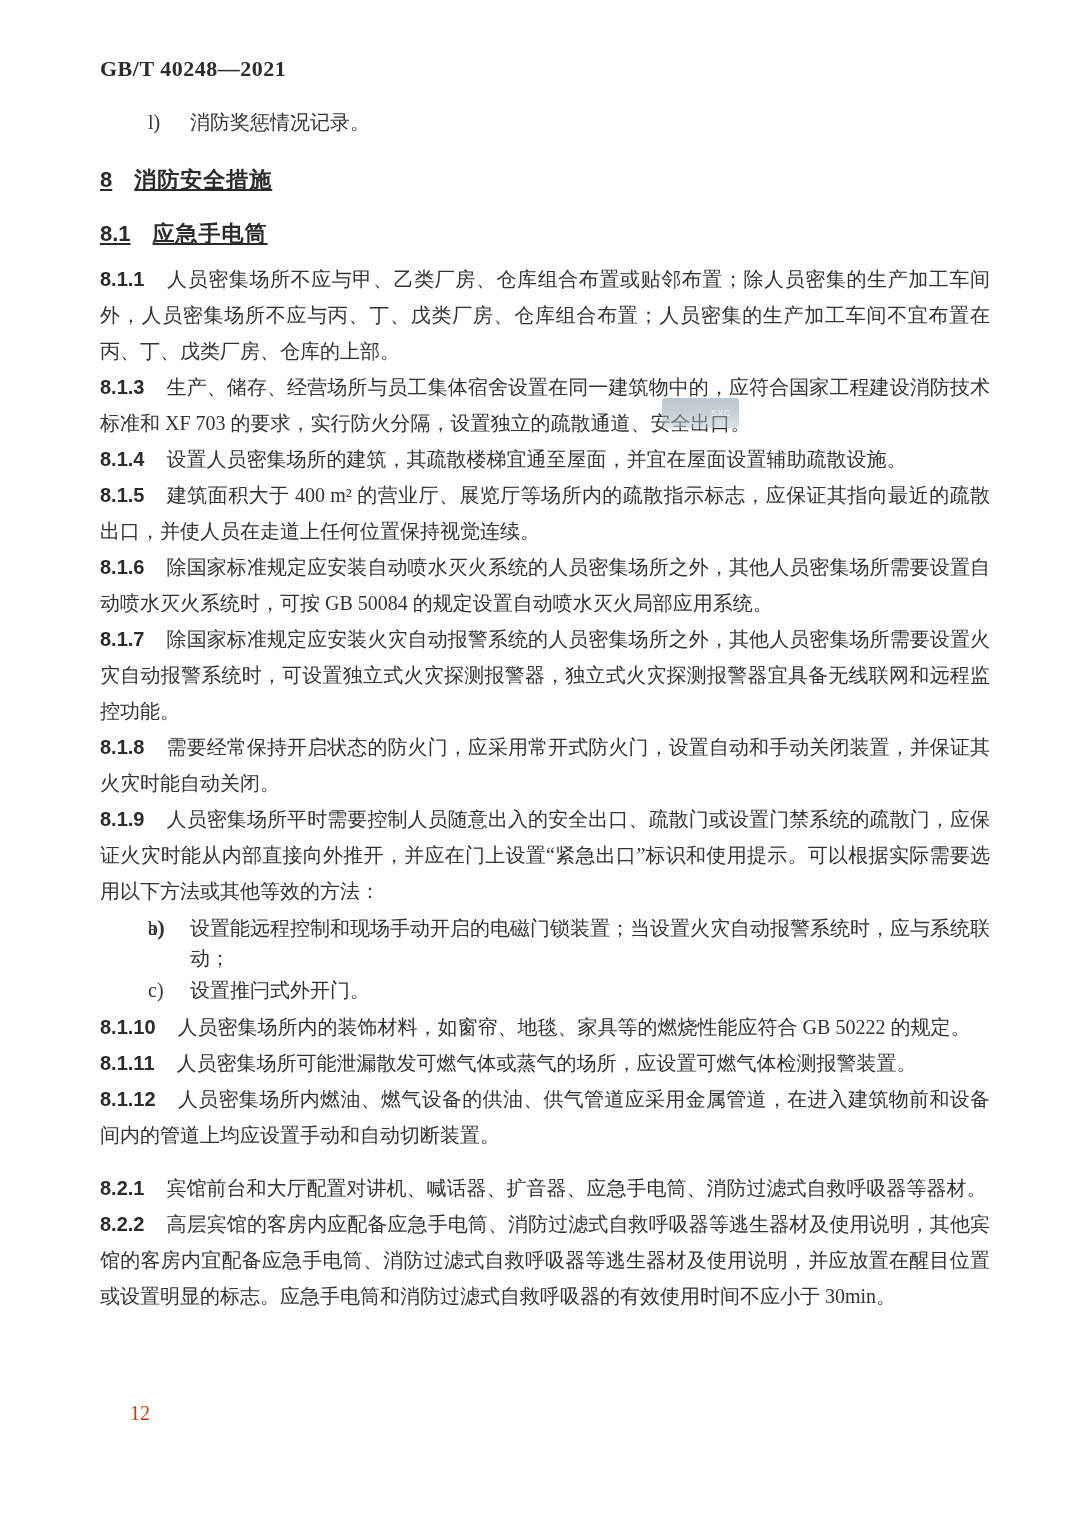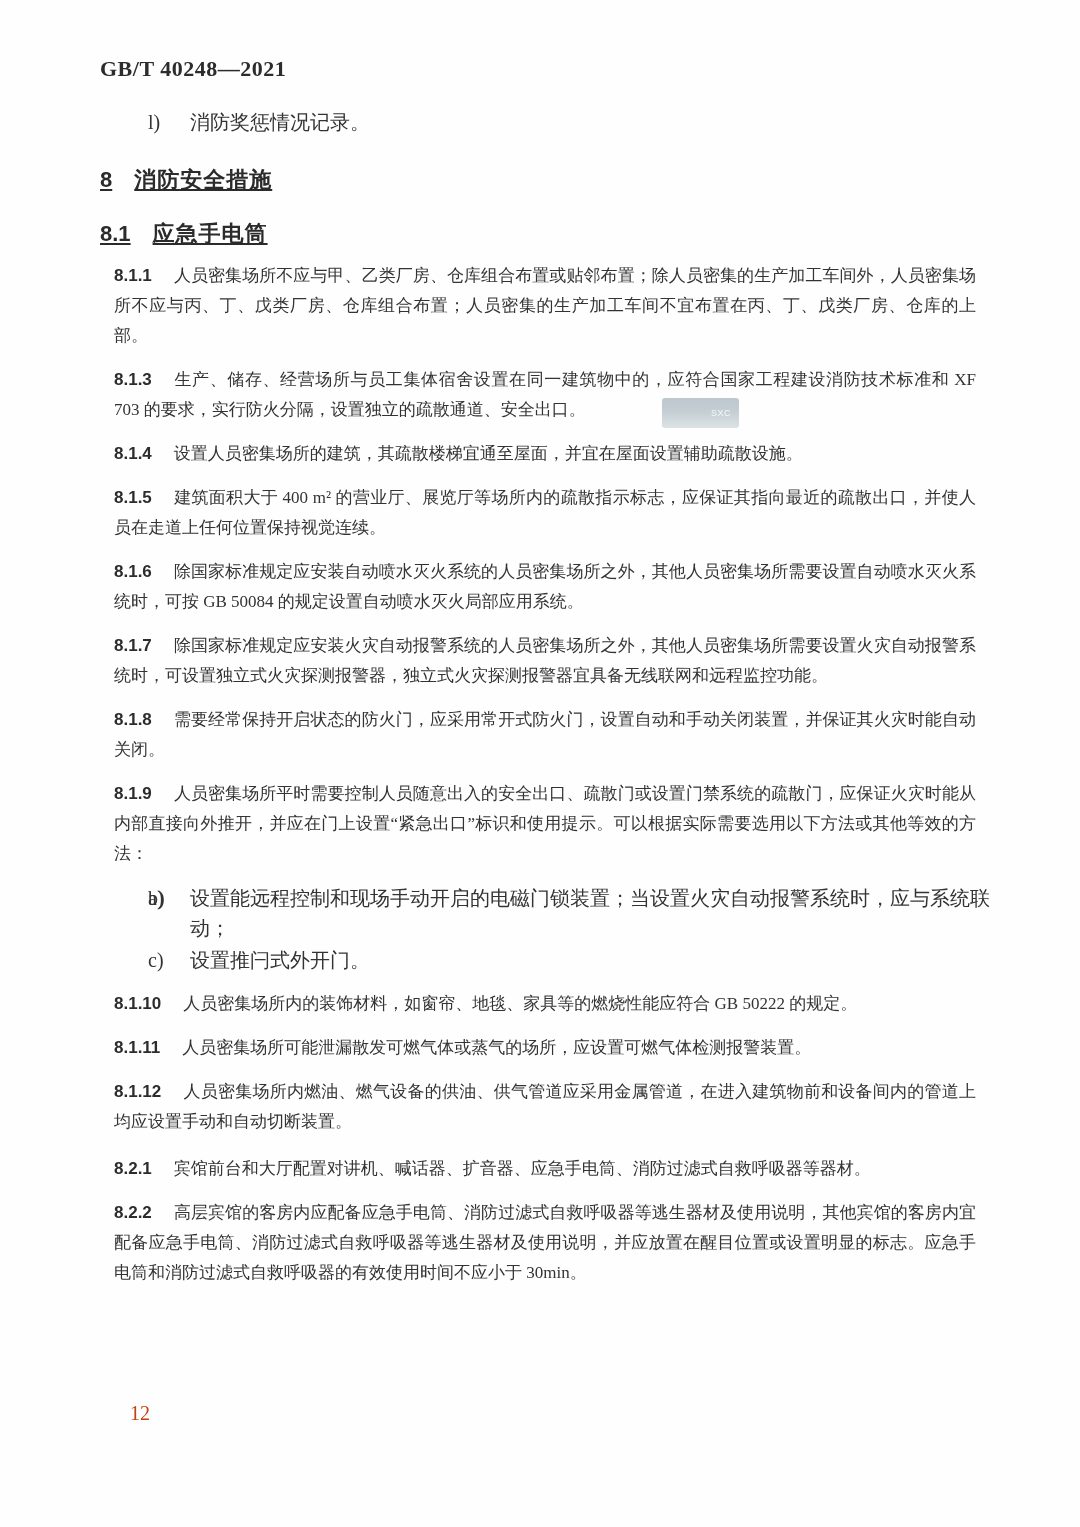--- a/index.html
+++ b/index.html
@@ -43,23 +43,23 @@
     letter-spacing: 1px;
     text-decoration: underline;
   }
   h2.sec .sec-num { margin-right: 22px; letter-spacing: 0; }
   #sec8-heading  { margin-top: 30px; }
   #sec81-heading { margin-top: 28px; }
   #sec82-heading { margin-top: 26px; }
   .clauses { margin-top: 14px; }
   #clauses-82 { margin-top: 17px; }
   p.clause {
-    margin: 14px;
-    font-size: 17px;
-    line-height: 30px;
+    margin: 0;
+    font-size: 20px;
+    line-height: 36px;
     text-align: justify;
     color: #333;
   }
   p.clause .cnum {
     font-family: "Liberation Sans", "DejaVu Sans", sans-serif;
     font-weight: 700;
     color: #2c2c2c;
     margin-right: 22px;
     letter-spacing: 0;
   }

